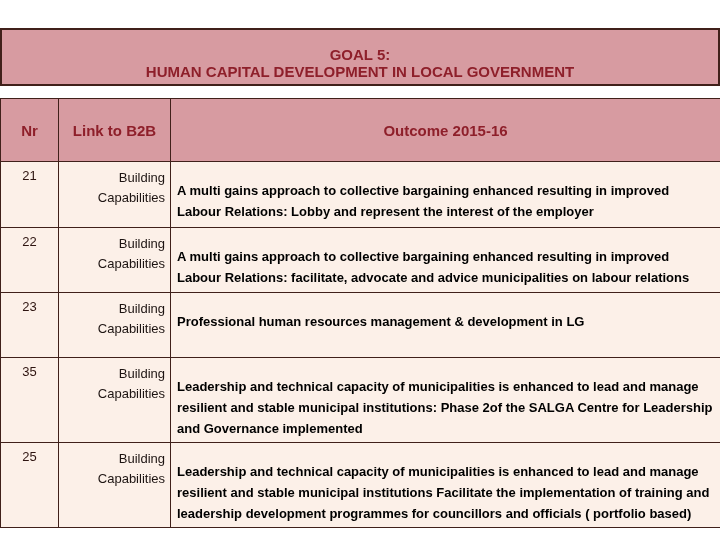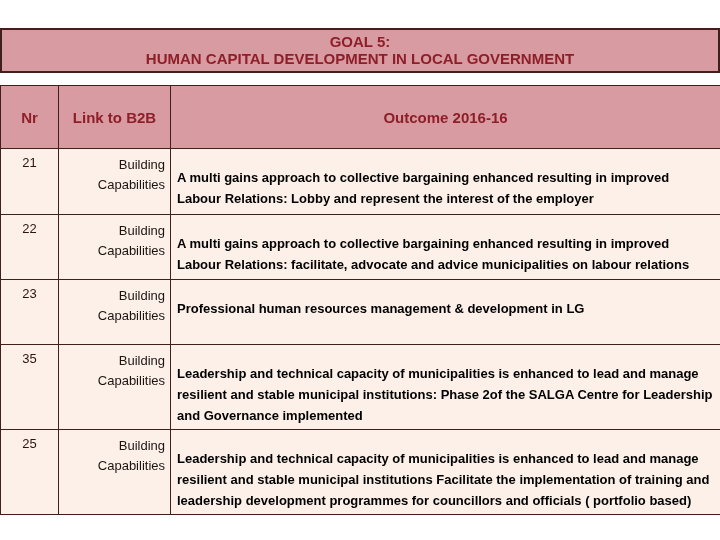--- a/index.html
+++ b/index.html
@@ -18,21 +18,21 @@
   .title-bar {
     margin-top: 28px;
     background: #d79ba1;
     border-top: 2px solid #40201a;
     border-bottom: 2px solid #40201a;
     border-left: 2px solid #40201a;
     border-right: 2px solid #40201a;
     box-sizing: border-box;
     width: 720px;
     text-align: center;
-    padding: 3px 0 4px 0;
+    padding: 16px 0 4px 0;
   }
   .title-line {
     color: #8e1f2a;
     font-weight: bold;
     font-size: 15px;
     line-height: 17px;
   }
   table.outcomes {
     margin-top: 12px;
     width: 720px;
@@ -102,21 +102,21 @@
   <table class="outcomes">
     <colgroup>
       <col class="col-nr">
       <col class="col-link">
       <col class="col-outcome">
     </colgroup>
     <thead>
       <tr>
         <th class="hdr">Nr</th>
         <th class="hdr">Link to B2B</th>
-        <th class="hdr">Outcome 2016-16</th>
+        <th class="hdr">Outcome 2015-16</th>
       </tr>
     </thead>
     <tbody>
       <tr class="r-21">
         <td class="nr">21</td>
         <td class="link">Building Capabilities</td>
         <td class="outcome">A multi gains approach to collective bargaining enhanced resulting in improved Labour Relations: Lobby and represent the interest of the employer</td>
       </tr>
       <tr class="r-22">
         <td class="nr">22</td>

